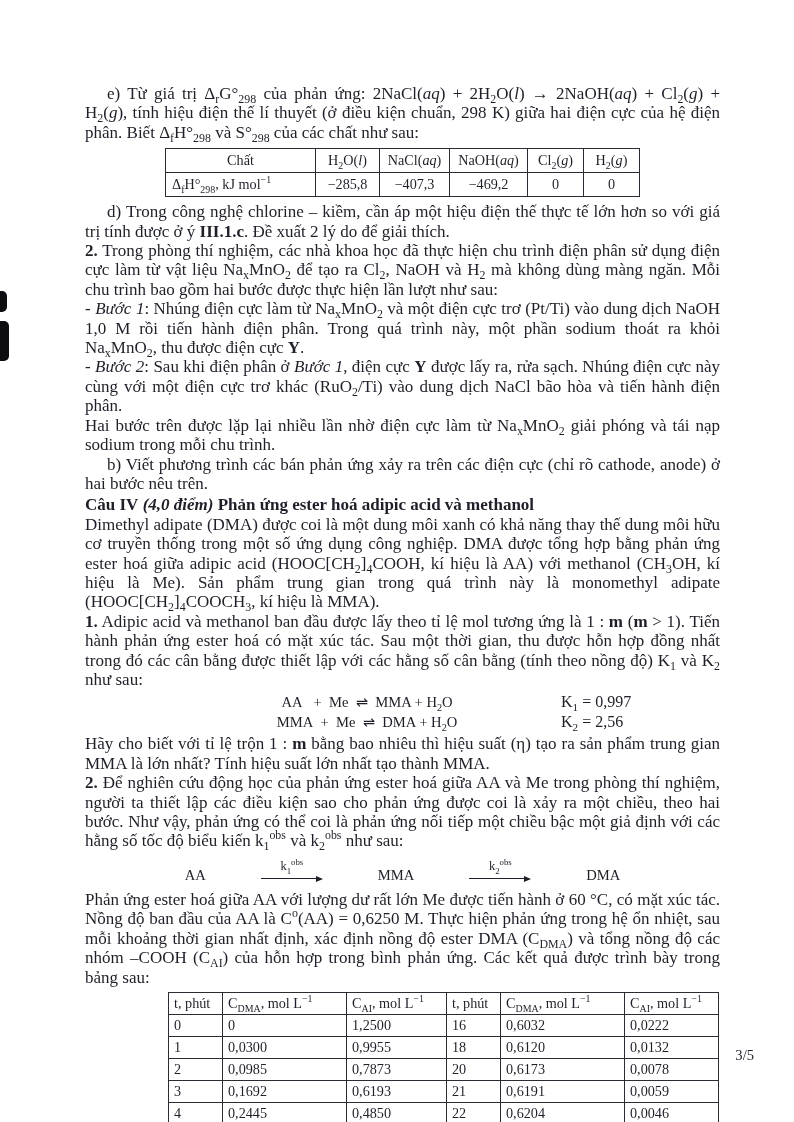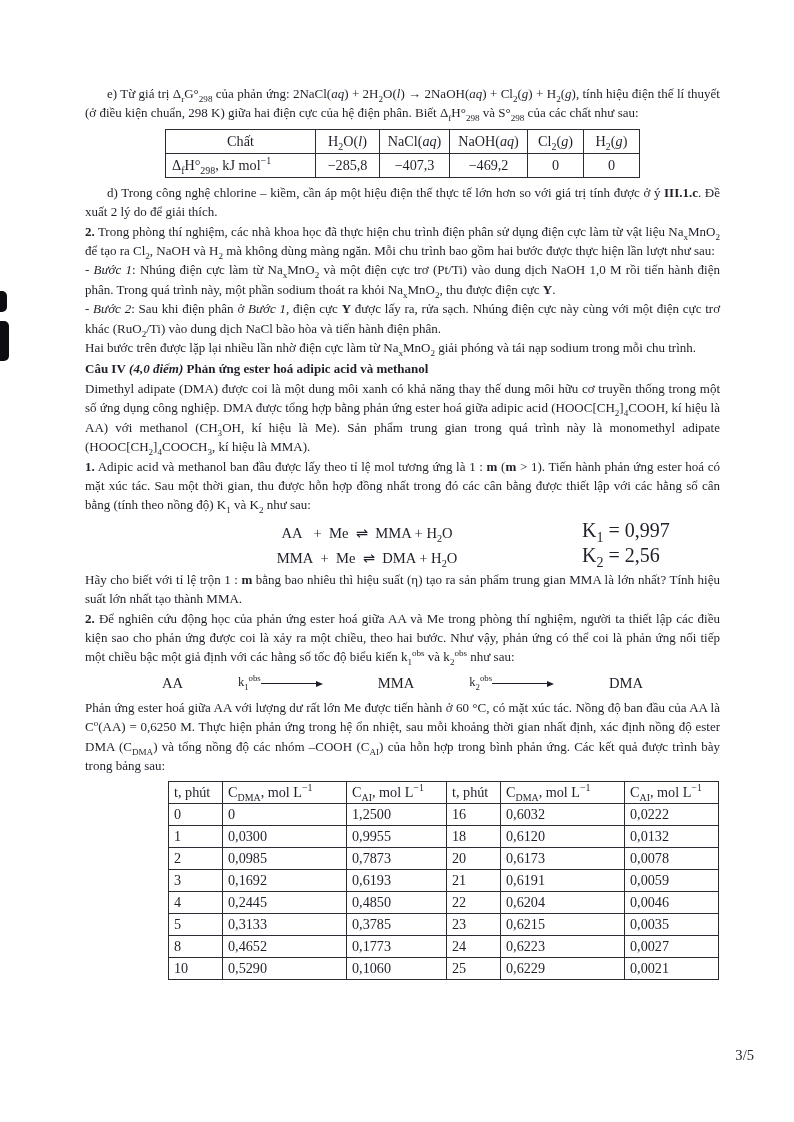--- a/index.html
+++ b/index.html
@@ -6,45 +6,45 @@
   html, body { margin: 0; padding: 0; }
   body {
     width: 794px; height: 1122px;
     background: #ffffff;
     font-family: "Liberation Serif", "DejaVu Sans", serif;
     color: #1e1f28;
     position: relative;
     overflow: hidden;
   }
   .page { position: absolute; inset: 0; padding: 84px 74px 0 85px; }
-  p { margin: 0; font-size: 13px; line-height: 19.4px; text-align: justify; }
+  p { margin: 0; font-size: 17px; line-height: 19.4px; text-align: justify; }
   .indent { text-indent: 22px; }
   .heading { margin-top: 2px; }
   sub, sup { font-size: 0.7em; line-height: 0; }
 
   table { border-collapse: collapse; table-layout: fixed; color: inherit; }
   th, td { border: 1px solid #2a2b33; font-weight: normal; font-size: 14.2px; line-height: 18.6px; padding: 1px 5px; overflow: hidden; white-space: nowrap; }
 
   .thermo { margin: 6px auto 5px auto; }
   .thermo th { text-align: center; height: 21px; }
   .thermo tbody td { text-align: center; height: 21px; }
   .thermo tbody td:first-child { text-align: left; padding-left: 6px; }
 
   .kin { margin: 5px 0 4px 83px; }
   .kin th { text-align: left; height: 19px; }
   .kin tbody td { text-align: left; height: 19px; }
 
   .eqs { margin: 4px 0 3px 0; }
   .eqrow { display: flex; align-items: flex-end; padding-left: 122px; margin: 2px 0; }
   .eq { width: 320px; text-align: center; white-space: nowrap; font-size: 14.6px; }
-  .kconst { margin-left: 55px; white-space: nowrap; font-size: 20px; }
+  .kconst { margin-left: 34px; white-space: nowrap; font-size: 16px; }
 
   .scheme { display: flex; justify-content: center; align-items: flex-end; margin: 9px 0 7px 0; font-size: 14.6px; gap: 48px; }
   .species { line-height: 1; }
-  .rx-arrow { display: inline-flex; flex-direction: row; align-items: center; margin: 0 7px 1px 7px; }
+  .rx-arrow { display: inline-flex; flex-direction: column; align-items: center; margin: 0 7px 1px 7px; }
   .rx-label { font-size: 12.5px; line-height: 1.05; margin-bottom: 1px; white-space: nowrap; }
   .rx-shaft { position: relative; width: 62px; height: 8px; }
   .rx-shaft::before { content: ""; position: absolute; left: 0; right: 3px; bottom: 3px; height: 1.3px; background: #1e1f28; }
   .rx-shaft::after { content: ""; position: absolute; right: 0; bottom: 0.3px; width: 0; height: 0;
       border-left: 7px solid #1e1f28; border-top: 3.6px solid transparent; border-bottom: 3.6px solid transparent; }
 
   .pagenum { position: absolute; right: 40px; bottom: 58px; font-size: 14.6px; }
 
   .artifact { position: absolute; left: 0; background: #0d0d12; border-radius: 0 5px 5px 0; }
   .a1 { top: 291px; width: 7px; height: 21px; }
@@ -89,20 +89,21 @@
           <td>0</td>
         </tr>
       </tbody>
   </table>
 
   <p class="indent">d) Trong công nghệ chlorine – kiềm, cần áp một hiệu điện thế thực tế lớn hơn so với giá trị tính được ở ý <b>III.1.c</b>. Đề xuất 2 lý do để giải thích.</p>
   <p><b>2.</b> Trong phòng thí nghiệm, các nhà khoa học đã thực hiện chu trình điện phân sử dụng điện cực làm từ vật liệu Na<sub>x</sub>MnO<sub>2</sub> để tạo ra Cl<sub>2</sub>, NaOH và H<sub>2</sub> mà không dùng màng ngăn. Mỗi chu trình bao gồm hai bước được thực hiện lần lượt như sau:</p>
   <p>- <i>Bước 1</i>: Nhúng điện cực làm từ Na<sub>x</sub>MnO<sub>2</sub> và một điện cực trơ (Pt/Ti) vào dung dịch NaOH 1,0 M rồi tiến hành điện phân. Trong quá trình này, một phần sodium thoát ra khỏi Na<sub>x</sub>MnO<sub>2</sub>, thu được điện cực <b>Y</b>.</p>
   <p>- <i>Bước 2</i>: Sau khi điện phân ở <i>Bước 1</i>, điện cực <b>Y</b> được lấy ra, rửa sạch. Nhúng điện cực này cùng với một điện cực trơ khác (RuO<sub>2</sub>/Ti) vào dung dịch NaCl bão hòa và tiến hành điện phân.</p>
   <p>Hai bước trên được lặp lại nhiều lần nhờ điện cực làm từ Na<sub>x</sub>MnO<sub>2</sub> giải phóng và tái nạp sodium trong mỗi chu trình.</p>
+  <p class="indent">b) Viết phương trình các bán phản ứng xảy ra trên các điện cực (chỉ rõ cathode, anode) ở hai bước nêu trên.</p>
 
   <p class="heading"><b>Câu IV</b> <b><i>(4,0 điểm)</i></b> <b>Phản ứng ester hoá adipic acid và methanol</b></p>
   <p>Dimethyl adipate (DMA) được coi là một dung môi xanh có khả năng thay thế dung môi hữu cơ truyền thống trong một số ứng dụng công nghiệp. DMA được tổng hợp bằng phản ứng ester hoá giữa adipic acid (HOOC[CH<sub>2</sub>]<sub>4</sub>COOH, kí hiệu là AA) với methanol (CH<sub>3</sub>OH, kí hiệu là Me). Sản phẩm trung gian trong quá trình này là monomethyl adipate (HOOC[CH<sub>2</sub>]<sub>4</sub>COOCH<sub>3</sub>, kí hiệu là MMA).</p>
   <p><b>1.</b> Adipic acid và methanol ban đầu được lấy theo tỉ lệ mol tương ứng là 1 : <b>m</b> (<b>m</b> &gt; 1). Tiến hành phản ứng ester hoá có mặt xúc tác. Sau một thời gian, thu được hỗn hợp đồng nhất trong đó các cân bằng được thiết lập với các hằng số cân bằng (tính theo nồng độ) K<sub>1</sub> và K<sub>2</sub> như sau:</p>
 
   <div class="eqs">
     <div class="eqrow">
       <span class="eq">AA&nbsp;&nbsp;&nbsp;+&nbsp;&nbsp;Me&nbsp; ⇌ &nbsp;MMA + H<sub>2</sub>O</span>
       <span class="kconst">K<sub>1</sub> = 0,997</span>
     </div>

